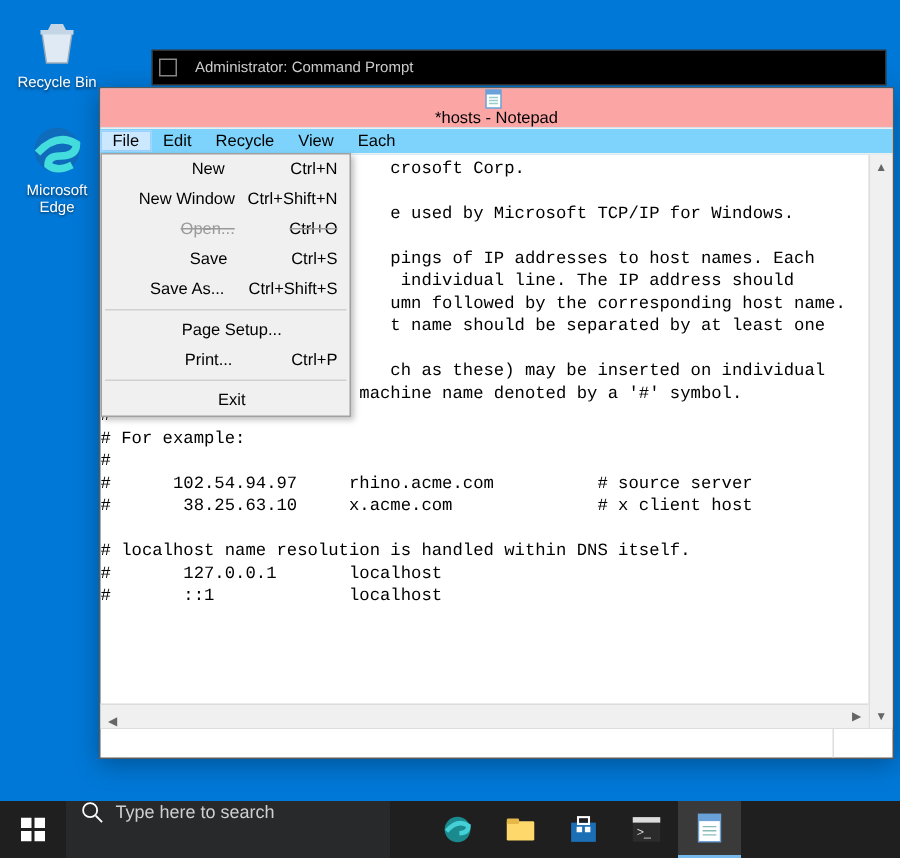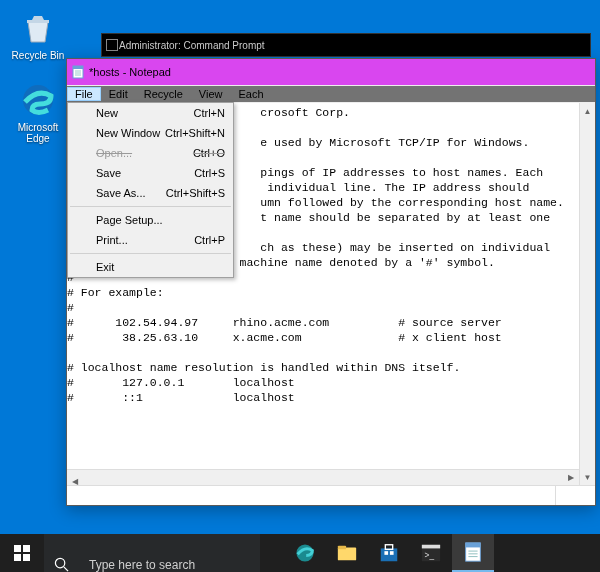--- a/index.html
+++ b/index.html
@@ -4,50 +4,50 @@
 <style>
 * { margin: 0; padding: 0; box-sizing: border-box; font-family: "Segoe UI", Tahoma, sans-serif; }
 body { width: 600px; height: 572px; background: #0078d7; position: relative; overflow: hidden; }
 .desktop-icon { position: absolute; width: 60px; text-align: center; color: #fff; font-size: 10px; cursor: pointer; }
 .desktop-icon .icon-box { width: 40px; height: 40px; margin: 0 auto 2px; display: flex; align-items: center; justify-content: center; }
 .desktop-icon .label { text-shadow: 0 1px 2px rgba(0,0,0,.6); line-height: 1.1; }
 .recycle { top: 8px; left: 8px; }
 .edge { top: 80px; left: 8px; }
 
 .cmd-window { position: absolute; top: 33px; left: 101px; width: 490px; height: 24px; background: #000; border: 1px solid #333; }
-.cmd-title { display: flex; align-items: center; height: 22px; background: #000; color: #ccc; font-size: 10px; padding-left: 4px; gap: 1px; }
+.cmd-title { display: flex; align-items: center; height: 22px; background: #000; color: #ccc; font-size: 10px; padding-left: 4px; gap: 12px; }
 .cmd-title .cmd-icon { width: 12px; height: 12px; border: 1px solid #888; display: inline-block; }
 
 .notepad-window { position: absolute; top: 58px; left: 66px; width: 530px; height: 448px; background: #fff; border: 1px solid #5a5a5a; box-shadow: 0 4px 16px rgba(0,0,0,.3); display: flex; flex-direction: column; }
-.np-titlebar { height: 26px; background: #d946ef; display: flex; align-items: center; padding: 0 4px; font-size: 11px; color: #000; }
+.np-titlebar { height: 26px; background: #fca5a5; display: flex; align-items: center; padding: 0 4px; font-size: 11px; color: #000; flex-direction: column; }
 .np-title-icon { width: 14px; height: 14px; margin-right: 4px; display:flex; align-items:center; justify-content:center;}
-.np-menubar { height: 18px; background: #737373; display: flex; align-items: center; font-size: 11px; border-top: 1px solid #eee; border-bottom: 1px solid #eee; }
+.np-menubar { height: 18px; background: #7dd3fc; display: flex; align-items: center; font-size: 11px; border-top: 1px solid #eee; border-bottom: 1px solid #eee; }
 .np-menubar .menu-item { padding: 1px 8px; cursor: default; }
 .np-menubar .menu-item.open { background: #cce8ff; border: 1px solid #99d1ff; padding: 0 7px; }
 .np-editor { flex: 1; position: relative; overflow: hidden; font-family: Consolas, "Courier New", monospace; font-size: 11.5px; line-height: 15px; white-space: pre; padding: 2px 0; color: #000; }
 .np-status { height: 20px; border-top: 1px solid #ddd; display: flex; align-items: center; font-size: 11px; color: #333; }
 .np-status .spacer { flex: 1; }
 .np-status .cell { padding: 0 14px; border-left: 1px solid #ddd; height: 100%; display: flex; align-items: center; }
 
 .file-menu { position: absolute; top: 102px; left: 67px; width: 167px; background: #f0f0f0; border: 1px solid #a0a0a0; box-shadow: 2px 2px 4px rgba(0,0,0,.25); z-index: 50; }
-.file-menu .mi { display: flex; align-items: center; height: 20px; font-size: 11px; padding-left: 28px; position: relative; cursor: default; }
+.file-menu .mi { display: flex; align-items: center; height: 20px; font-size: 11px; padding-left: 16px; position: relative; cursor: default; text-align: center; }
 .file-menu .mi .lbl { flex: 1; }
 .file-menu .mi .shortcut { color: #000; padding-right: 8px; font-size: 11px; }
 .file-menu .mi.disabled { color: #9a9a9a; text-decoration: line-through; }
 .file-menu .sep { height: 1px; background: #d0d0d0; margin: 3px 2px; }
 .save-highlight { position: absolute; border: 2px solid #e03030; border-radius: 4px; pointer-events: none; }
 
 .scrollbar-v { position: absolute; right: 0; top: 44px; bottom: 20px; width: 16px; background: #f0f0f0; border-left: 1px solid #ddd; }
 .scrollbar-v .arrow { height: 16px; display:flex; align-items:center; justify-content:center; color:#666; font-size:8px;}
 .scrollbar-h { position: absolute; left: 0; right: 16px; bottom: 20px; height: 16px; background: #f0f0f0; border-top: 1px solid #ddd; }
 .scrollbar-h .arrow { width: 16px; display:inline-flex; align-items:center; justify-content:center; color:#666; font-size:8px; height:100%;}
 
 .taskbar { position: absolute; bottom: 0; left: 0; right: 0; height: 38px; background: #1f1f1f; display: flex; align-items: center; }
 .start { width: 44px; height: 38px; display: flex; align-items: center; justify-content: center; cursor: pointer; }
-.search { display: flex; align-items: flex-end; height: 38px; background: #27292b; width: 216px; color: #7c7c7c; font-size: 12px; padding-left: 10px; gap: 20px; cursor: text; }
+.search { display: flex; align-items: flex-start; height: 38px; background: #27292b; width: 216px; color: #7c7c7c; font-size: 12px; padding-left: 10px; gap: 8px; cursor: text; }
 .tb-icons { display: flex; align-items: center; margin-left: 24px; }
 .tb-icon { width: 42px; height: 38px; display: flex; align-items: center; justify-content: center; cursor: pointer; }
 .tb-icon.active { background: #3a3a3a; border-bottom: 2px solid #76b9ed; }
 </style>
 </head>
 <body>
 
 <div class="desktop-icon recycle">
   <div class="icon-box">
     <svg width="36" height="36" viewBox="0 0 36 36">

